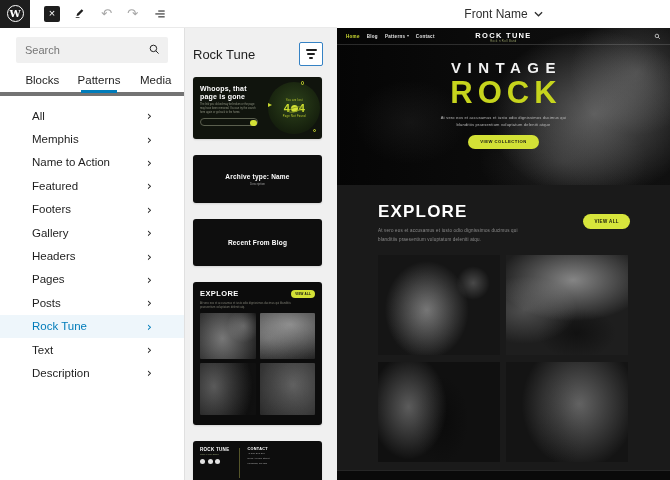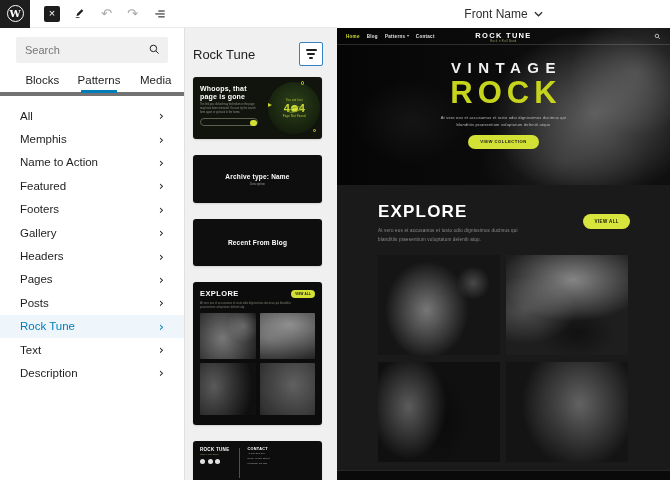--- a/index.html
+++ b/index.html
@@ -25,21 +25,21 @@
   .search-box { margin:9px 16px 4px; position:relative; }
   .search-box input { width:100%; height:26px; background:#f0f0f0; border:none; border-radius:2px;
                       padding:0 26px 0 9px; font-size:11px; color:#1e1e1e; font-family:"Liberation Sans",sans-serif; outline:none; }
   .search-box input::placeholder { color:#767676; }
   .search-icn { position:absolute; right:7px; top:6px; }
   .tabs { display:flex; height:29px; border-bottom:4px solid #737373;padding-left:14px; }
   .tab { flex:1; display:flex; align-items:center; justify-content:center; font-size:11.5px; color:#1e1e1e;
          cursor:pointer; position:relative; }
   .tab.active::after { content:""; position:absolute; left:10px; right:10px; bottom:-1px; height:3px; background:#007cba; }
   .cat-list { padding-top:8px; }
-  .cat-item { height:23.4px; display:flex; align-items:center; padding:0 20px; font-size:11.5px; cursor:pointer; }
+  .cat-item { height:23.4px; display:flex; align-items:center; padding:0 32px; font-size:11.5px; cursor:pointer; }
   .cat-item .chev { margin-left:auto; font-family:"DejaVu Sans",sans-serif; font-size:13px; color:#1e1e1e; }
   .cat-item.selected { background:#eef6fb; color:#007cba; }
   .cat-item.selected .chev { color:#007cba; }
   .explore-all { display:block; margin:13px 18px 0; width:149px; height:25px; background:#fff;
                  border:1px solid #3582c4; border-radius:2px; color:#3582c4; font-size:11.5px; cursor:pointer;
                  font-family:"Liberation Sans",sans-serif; }
 
   
   .patterns-panel { position:absolute; top:28px; left:185px; width:152px; height:452px; background:#f0f0f0;
                     padding:0 14px 0 8px; overflow:hidden; }

